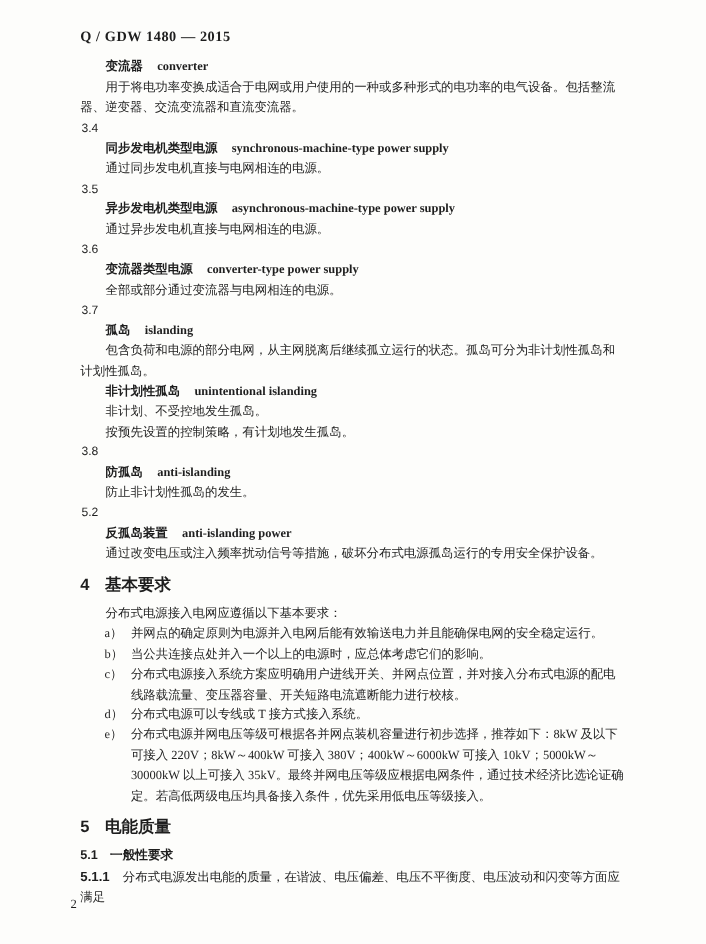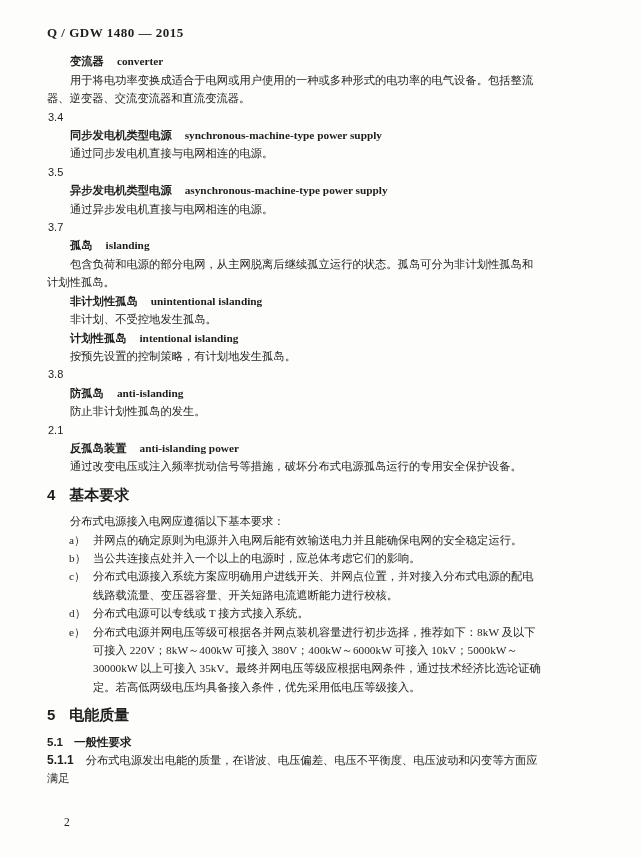--- a/index.html
+++ b/index.html
@@ -7,21 +7,21 @@
     position: relative;
     width: 642px;
     height: 858px;
     background: #fdfdfb;
     overflow: hidden;
     font-family: "Liberation Serif", "DejaVu Serif", serif;
     color: #1e1e1e;
   }
   .content {
     position: absolute;
-    left: 47px;
+    left: 73px;
     top: 24px;
     width: 494px;
     font-size: 11.3px;
     line-height: 18.4px;
   }
   .doc-header {
     font-weight: bold;
     font-size: 13px;
     letter-spacing: 0.5px;
     margin-bottom: 10px;
@@ -109,51 +109,55 @@
     </div>
 
     <div>
       <div class="clause-num">3.5</div>
       <div class="term-head">
         <span class="zh">异步发电机类型电源</span><span class="en">asynchronous-machine-type power supply</span>
       </div>
       <p class="def">通过异步发电机直接与电网相连的电源。</p>
     </div>
 
+    <div>
+      <div class="clause-num">3.6</div>
+      <div class="term-head">
+        <span class="zh">变流器类型电源</span><span class="en">converter-type power supply</span>
+      </div>
+      <p class="def">全部或部分通过变流器与电网相连的电源。</p>
+    </div>
 
     <div>
       <div class="clause-num">3.7</div>
       <div class="term-head">
         <span class="zh">孤岛</span><span class="en">islanding</span>
       </div>
       <p class="def">包含负荷和电源的部分电网，从主网脱离后继续孤立运行的状态。孤岛可分为非计划性孤岛和计划性孤岛。</p>
       <div>
         <div class="term-head">
           <span class="zh">非计划性孤岛</span><span class="en">unintentional islanding</span>
         </div>
         <p class="def">非计划、不受控地发生孤岛。</p>
       </div>
       <div>
-        <div class="term-head">
-          <span class="zh">计划性孤岛</span><span class="en">intentional islanding</span>
-        </div>
         <p class="def">按预先设置的控制策略，有计划地发生孤岛。</p>
       </div>
     </div>
 
     <div>
       <div class="clause-num">3.8</div>
       <div class="term-head">
         <span class="zh">防孤岛</span><span class="en">anti-islanding</span>
       </div>
       <p class="def">防止非计划性孤岛的发生。</p>
     </div>
 
     <div>
-      <div class="clause-num">2.1</div>
+      <div class="clause-num">5.2</div>
       <div class="term-head">
         <span class="zh">反孤岛装置</span><span class="en">anti-islanding power</span>
       </div>
       <p class="def">通过改变电压或注入频率扰动信号等措施，破坏分布式电源孤岛运行的专用安全保护设备。</p>
     </div>
 
     <div class="chapter-head">
       <span class="num">4</span><span>基本要求</span>
     </div>
     <p class="intro">分布式电源接入电网应遵循以下基本要求：</p>

